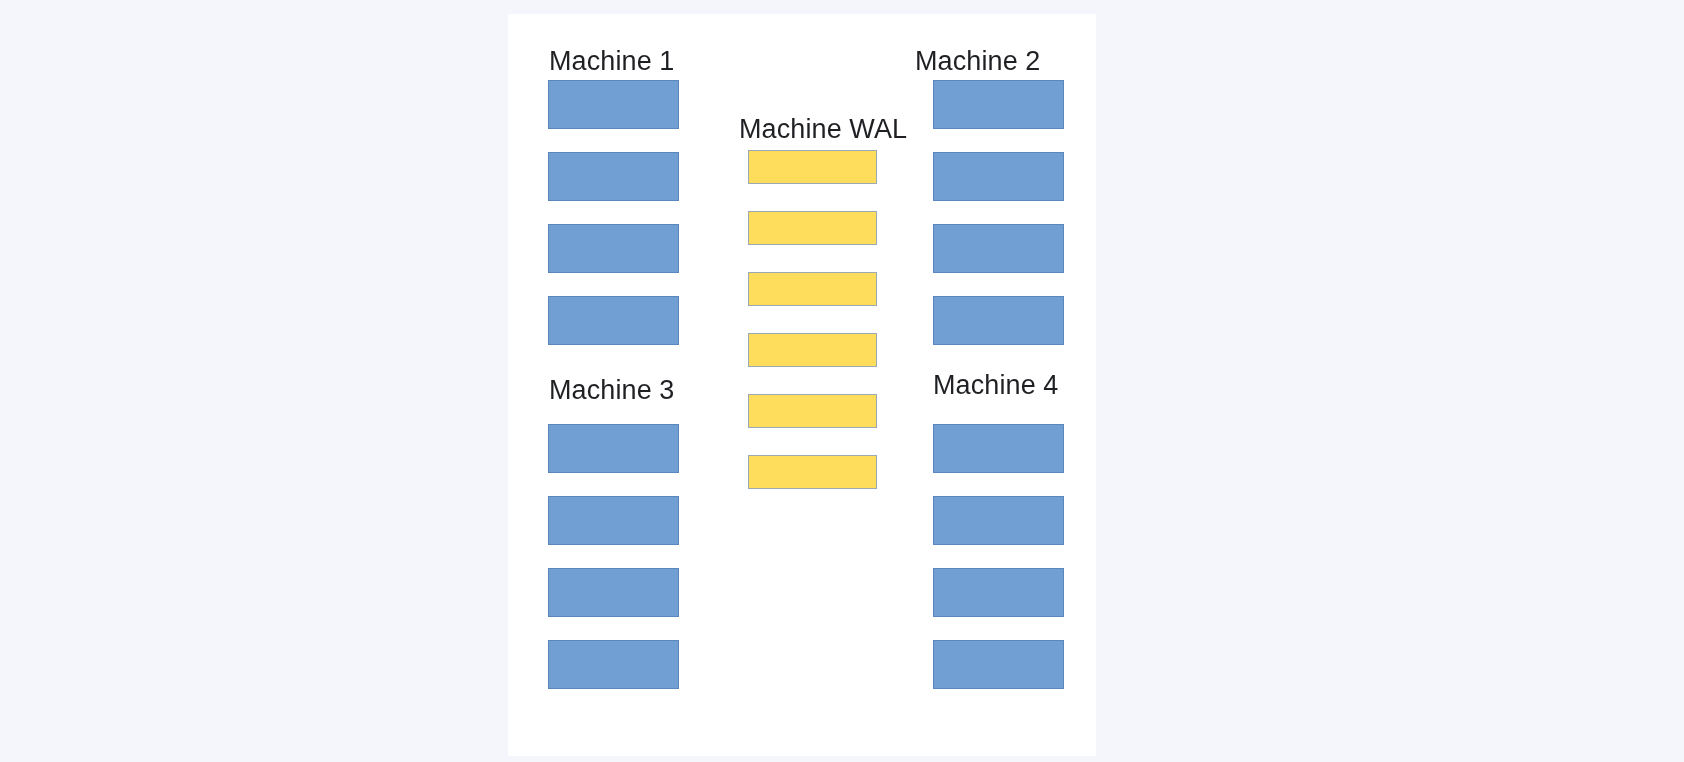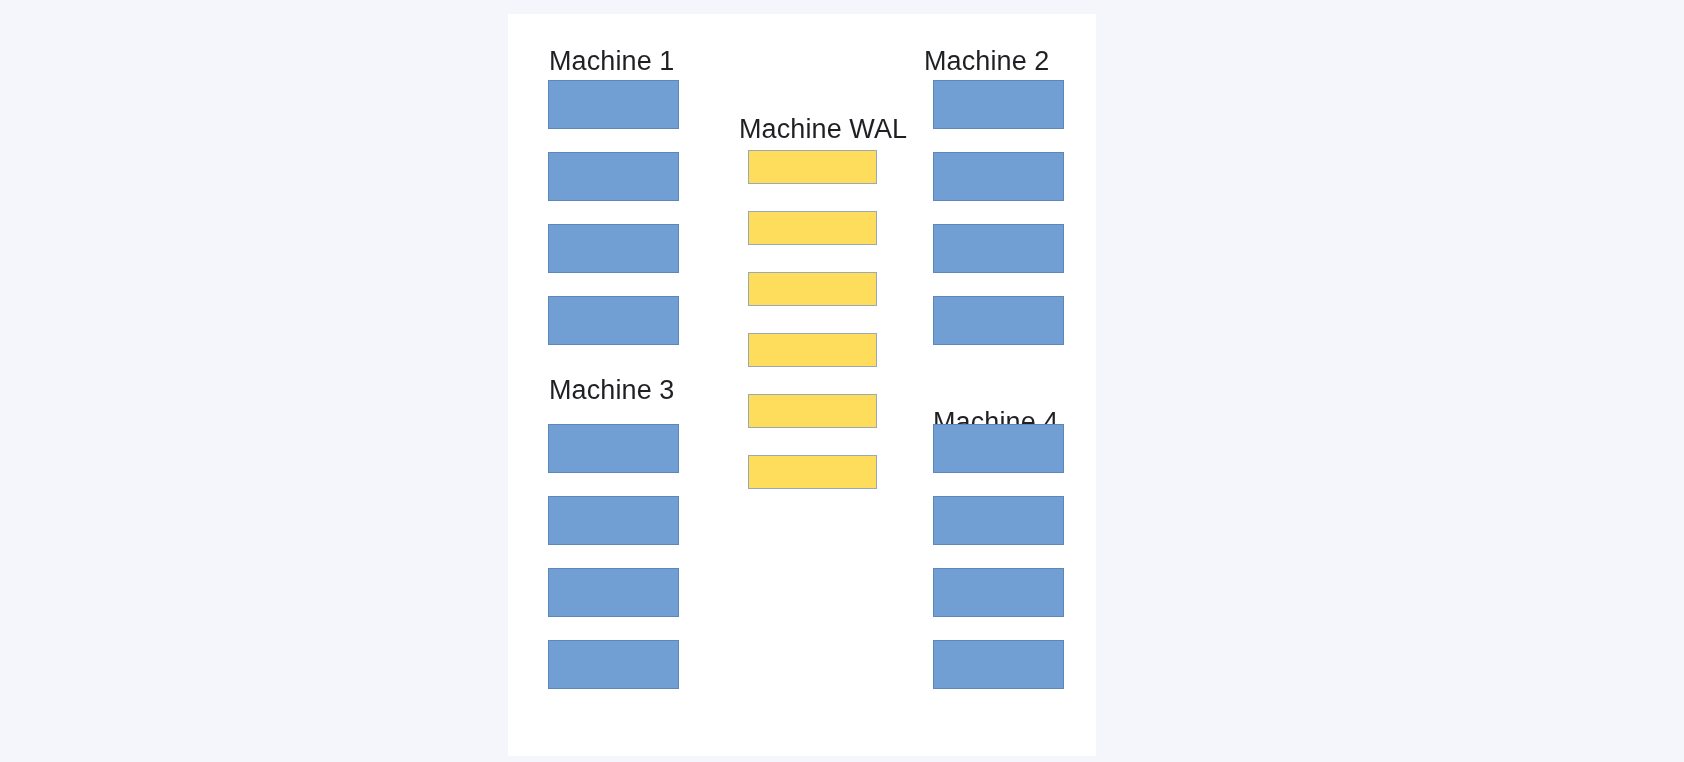--- a/index.html
+++ b/index.html
@@ -35,23 +35,23 @@
     position: absolute;
     font-size: 27px;
     line-height: 32px;
     color: #1f2023;
     white-space: nowrap;
     font-weight: 400;
     letter-spacing: 0.1px;
   }
 
   #title-m1 { left: 41px;  top: 31px;  }
-  #title-m2 { left: 416px; top: 31px;  }
+  #title-m2 { left: 407px; top: 31px;  }
   #title-m3 { left: 41px;  top: 360px; }
-  #title-m4 { left: 425px; top: 392px; }
+  #title-m4 { left: 425px; top: 355px; }
   #title-wal { left: 231px; top: 99px; }
 
   
   .block-col {
     position: absolute;
   }
 
   .block {
     position: absolute;
     box-sizing: border-box;

